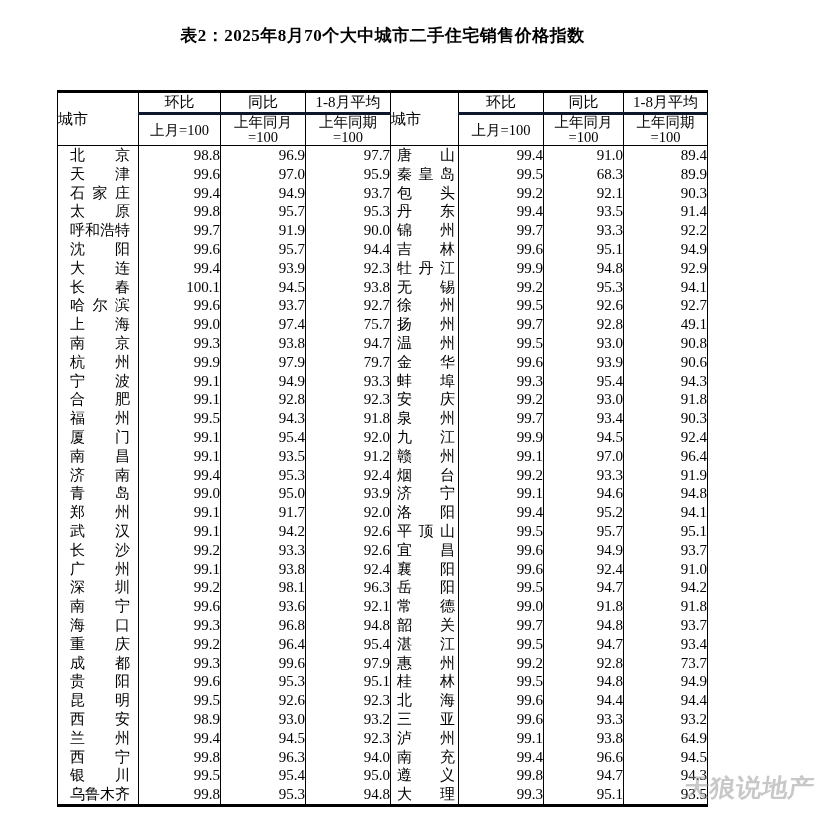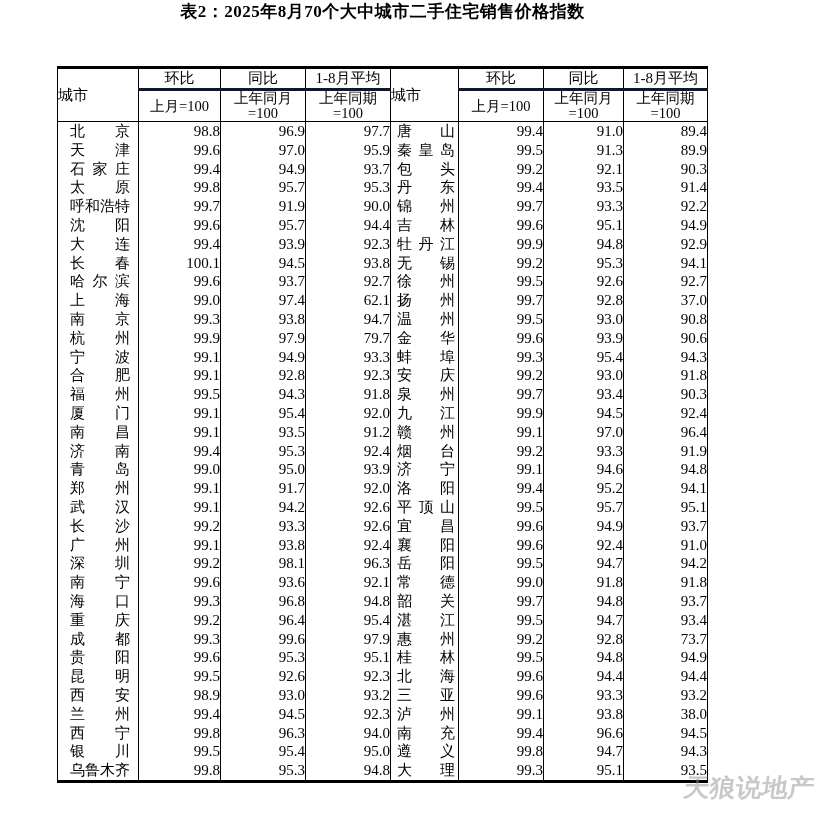--- a/index.html
+++ b/index.html
@@ -6,20 +6,21 @@
   html, body { margin: 0; padding: 0; }
   body {
     width: 816px; height: 819px;
     background: #ffffff;
     color: #000000;
     font-family: "Liberation Serif", "DejaVu Serif", serif;
     position: relative;
     overflow: hidden;
   }
   .title {
+    padding-top: 24px;
     width: 765px;
     text-align: center;
     font-size: 17px;
     font-weight: bold;
     letter-spacing: 0.5px;
   }
   table.idx {
     border-collapse: collapse;
     table-layout: fixed;
     margin: 43px 0 0 57px;
@@ -121,21 +122,21 @@
           </span></td>
         <td class="num">99.6</td>
         <td class="num">97.0</td>
         <td class="num">95.9</td>
         <td class="city r"><span class="cname">
             <span>秦</span>
             <span>皇</span>
             <span>岛</span>
           </span></td>
         <td class="num">99.5</td>
-        <td class="num">91.3</td>
+        <td class="num">68.3</td>
         <td class="num">89.9</td>
       </tr>
       <tr>
         <td class="city l"><span class="cname">
             <span>石</span>
             <span>家</span>
             <span>庄</span>
           </span></td>
         <td class="num">99.4</td>
         <td class="num">94.9</td>
@@ -248,28 +249,28 @@
         <td class="num">92.6</td>
         <td class="num">92.7</td>
       </tr>
       <tr>
         <td class="city l"><span class="cname">
             <span>上</span>
             <span>海</span>
           </span></td>
         <td class="num">99.0</td>
         <td class="num">97.4</td>
-        <td class="num">62.1</td>
+        <td class="num">75.7</td>
         <td class="city r"><span class="cname">
             <span>扬</span>
             <span>州</span>
           </span></td>
         <td class="num">99.7</td>
         <td class="num">92.8</td>
-        <td class="num">37.0</td>
+        <td class="num">49.1</td>
       </tr>
       <tr>
         <td class="city l"><span class="cname">
             <span>南</span>
             <span>京</span>
           </span></td>
         <td class="num">99.3</td>
         <td class="num">93.8</td>
         <td class="num">94.7</td>
         <td class="city r"><span class="cname">
@@ -608,21 +609,21 @@
           </span></td>
         <td class="num">99.4</td>
         <td class="num">94.5</td>
         <td class="num">92.3</td>
         <td class="city r"><span class="cname">
             <span>泸</span>
             <span>州</span>
           </span></td>
         <td class="num">99.1</td>
         <td class="num">93.8</td>
-        <td class="num">38.0</td>
+        <td class="num">64.9</td>
       </tr>
       <tr>
         <td class="city l"><span class="cname">
             <span>西</span>
             <span>宁</span>
           </span></td>
         <td class="num">99.8</td>
         <td class="num">96.3</td>
         <td class="num">94.0</td>
         <td class="city r"><span class="cname">

